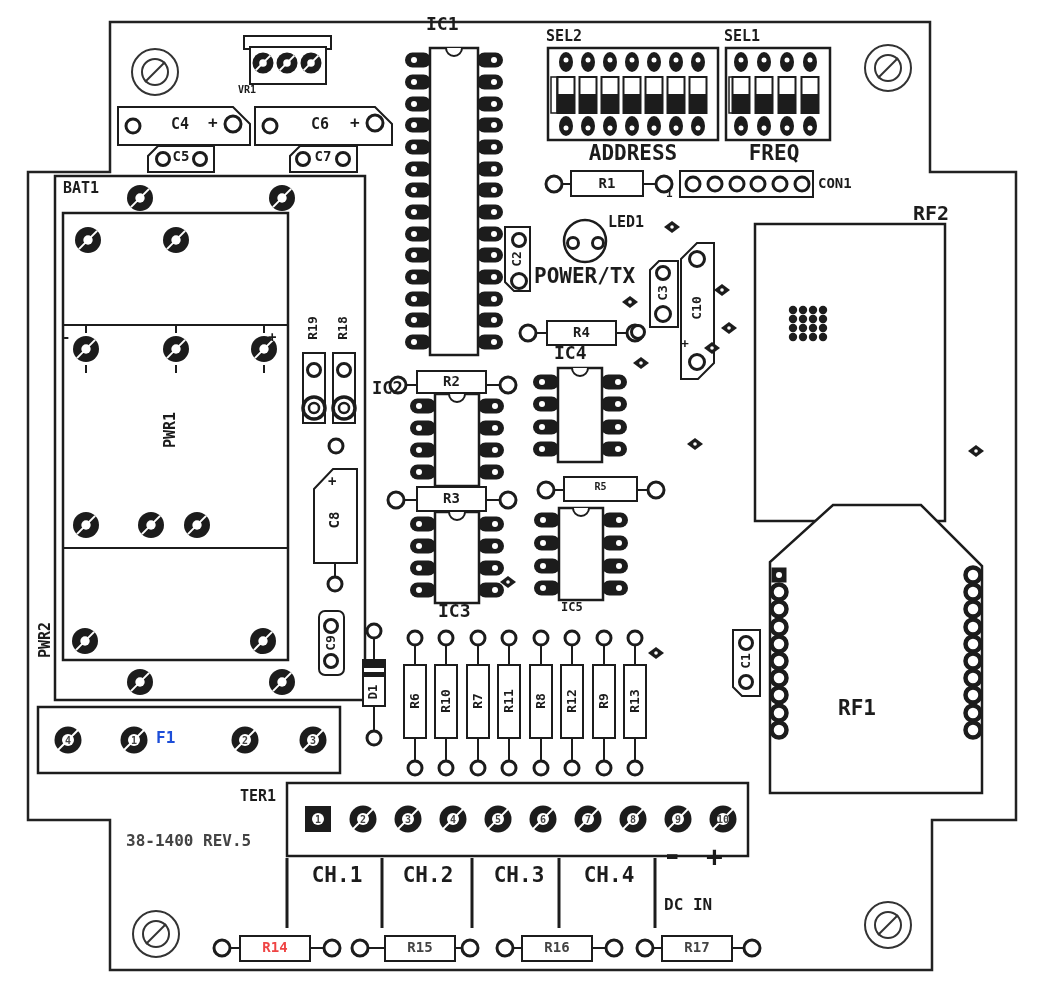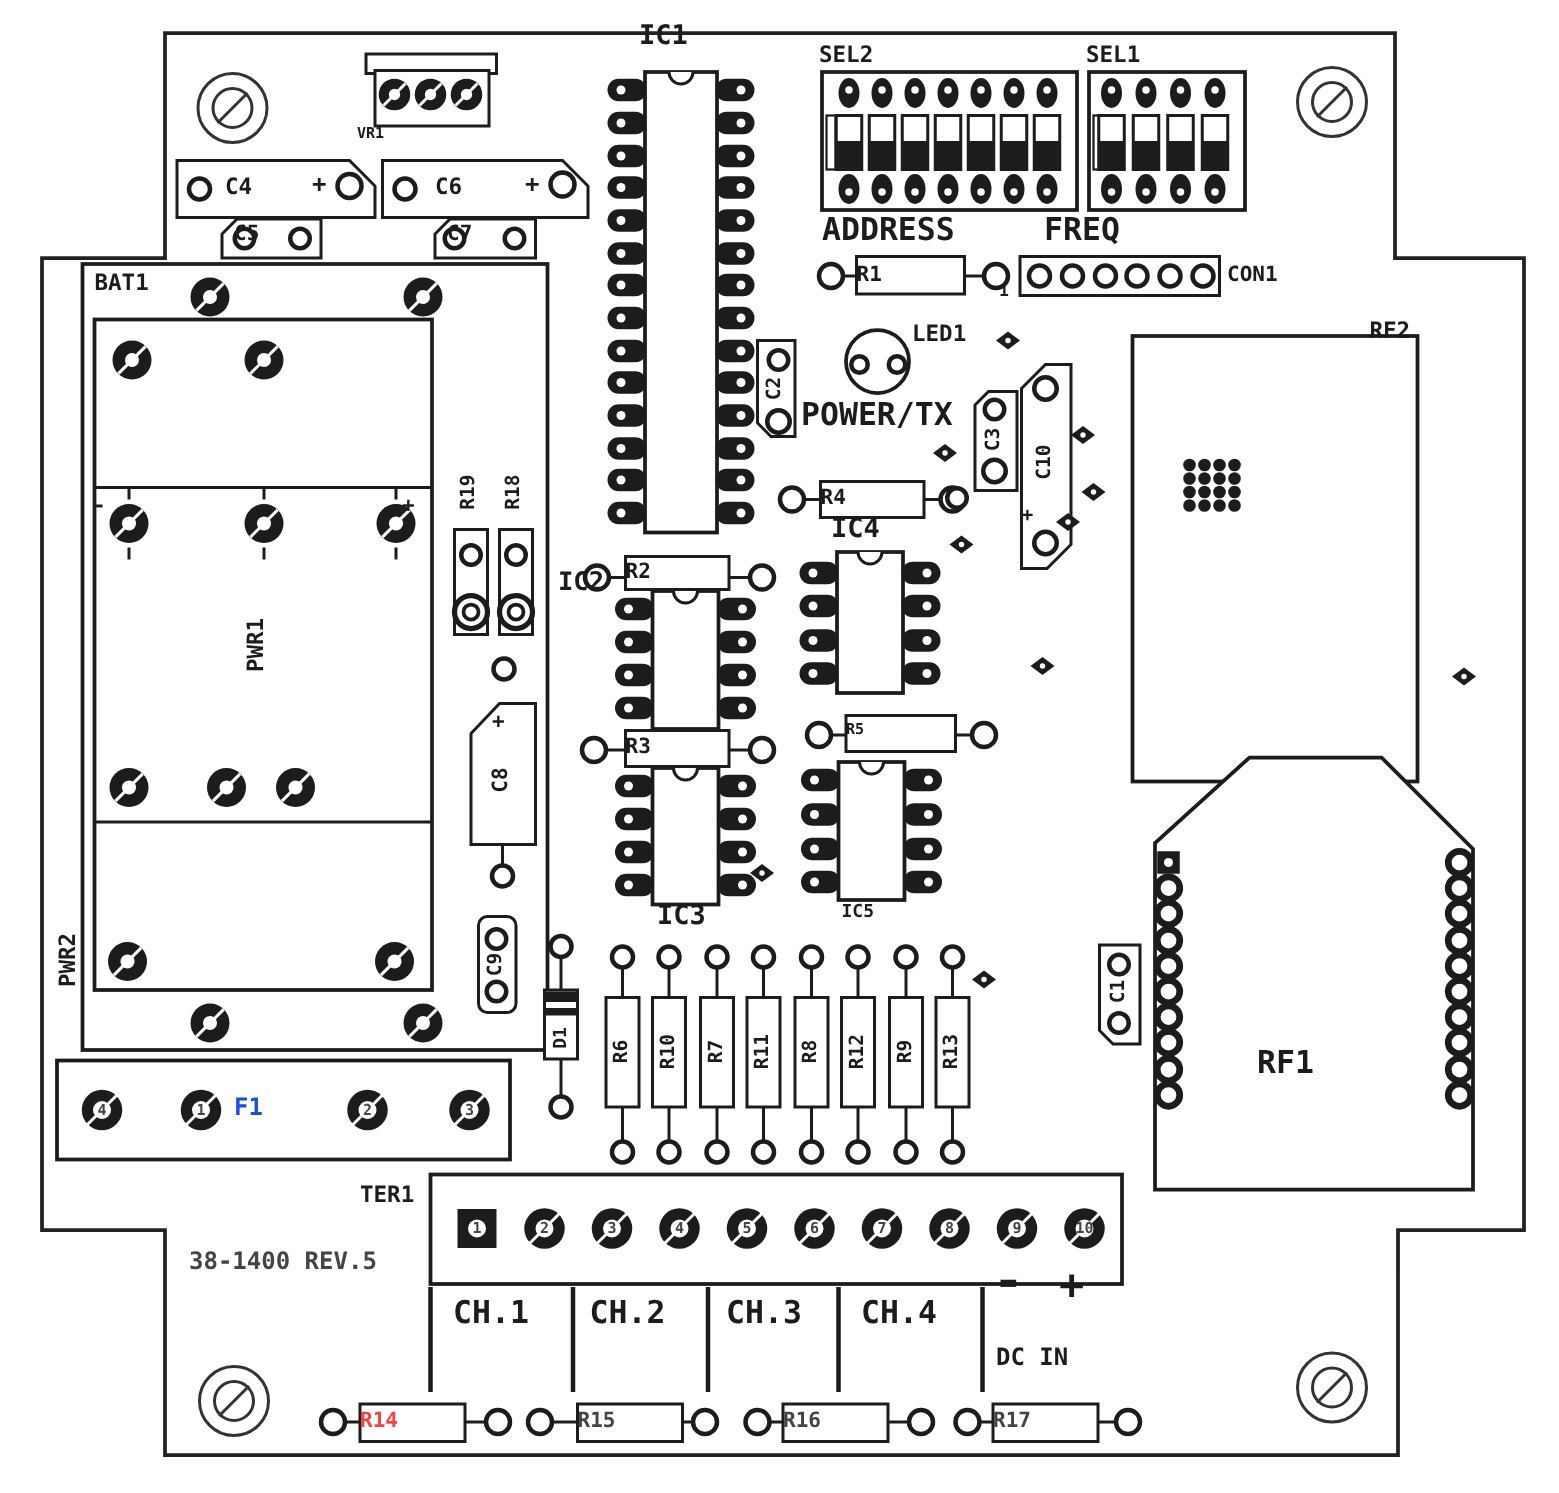--- a/index.html
+++ b/index.html
@@ -1,20 +1,20 @@
 <!DOCTYPE html>
 <html><head>
 <meta charset="utf-8">
 <style>
   html,body{margin:0;padding:0;background:#fff;}
   #board{position:relative;width:1039px;height:995px;background:#fff;overflow:hidden;
          font-family:"DejaVu Sans Mono","Liberation Mono",monospace;font-weight:bold;color:#1c1c1c;}
   #art{position:absolute;left:0;top:0;}
   .hlabel{position:absolute;white-space:nowrap;line-height:1.1;}
-  .center{}
+  .center{text-align:center;}
   .vlabel{position:absolute;transform:rotate(-90deg);text-align:center;white-space:nowrap;
           width:80px;height:20px;line-height:20px;}
 </style>
 </head>
 <body>
 
 <div id="board">
 
 <svg id="art" width="1039" height="995" viewBox="0 0 1039 995">
 
@@ -653,30 +653,30 @@
 <div class="hlabel" style="left:554px;top:343px;font-size:18px">IC4</div>
 <div class="hlabel" style="left:561px;top:601px;font-size:12px">IC5</div>
 <div class="hlabel center" style="left:571px;top:176px;width:72px;font-size:14px">R1</div>
 <div class="hlabel center" style="left:417px;top:374px;width:69px;font-size:14px">R2</div>
 <div class="hlabel center" style="left:417px;top:491px;width:69px;font-size:14px">R3</div>
 <div class="hlabel center" style="left:547px;top:325px;width:69px;font-size:14px">R4</div>
 <div class="hlabel center" style="left:564px;top:481px;width:73px;font-size:10px">R5</div>
 <div class="hlabel" style="left:546px;top:28px;font-size:15px">SEL2</div>
 <div class="hlabel" style="left:724px;top:28px;font-size:15px">SEL1</div>
 <div class="hlabel center" style="left:548px;top:142px;width:170px;font-size:21px">ADDRESS</div>
-<div class="hlabel center" style="left:696px;top:142px;width:104px;font-size:21px">FREQ</div>
+<div class="hlabel center" style="left:722px;top:142px;width:104px;font-size:21px">FREQ</div>
 <div class="hlabel" style="left:818px;top:176px;font-size:14px">CON1</div>
 <div class="hlabel" style="left:666px;top:188px;font-size:11px">1</div>
 <div class="hlabel" style="left:608px;top:214px;font-size:15px">LED1</div>
 <div class="hlabel" style="left:534px;top:265px;font-size:21px">POWER/TX</div>
 <div class="vlabel" style="left:477px;top:249px;font-size:13px">C2</div>
 <div class="vlabel" style="left:623px;top:283px;font-size:13px">C3</div>
 <div class="vlabel" style="left:657px;top:298px;font-size:13px">C10</div>
 <div class="hlabel" style="left:681px;top:337px;font-size:13px">+</div>
-<div class="hlabel" style="left:913px;top:212px;font-size:15px">RF2</div>
+<div class="hlabel" style="left:913px;top:202px;font-size:20px">RF2</div>
 <div class="hlabel" style="left:838px;top:697px;font-size:21px">RF1</div>
 <div class="vlabel" style="left:706px;top:651px;font-size:13px">C1</div>
 <div class="vlabel" style="left:375px;top:691px;font-size:13px">R6</div>
 <div class="vlabel" style="left:406px;top:691px;font-size:13px">R10</div>
 <div class="vlabel" style="left:438px;top:691px;font-size:13px">R7</div>
 <div class="vlabel" style="left:469px;top:691px;font-size:13px">R11</div>
 <div class="vlabel" style="left:501px;top:691px;font-size:13px">R8</div>
 <div class="vlabel" style="left:532px;top:691px;font-size:13px">R12</div>
 <div class="vlabel" style="left:564px;top:691px;font-size:13px">R9</div>
 <div class="vlabel" style="left:595px;top:691px;font-size:13px">R13</div>

